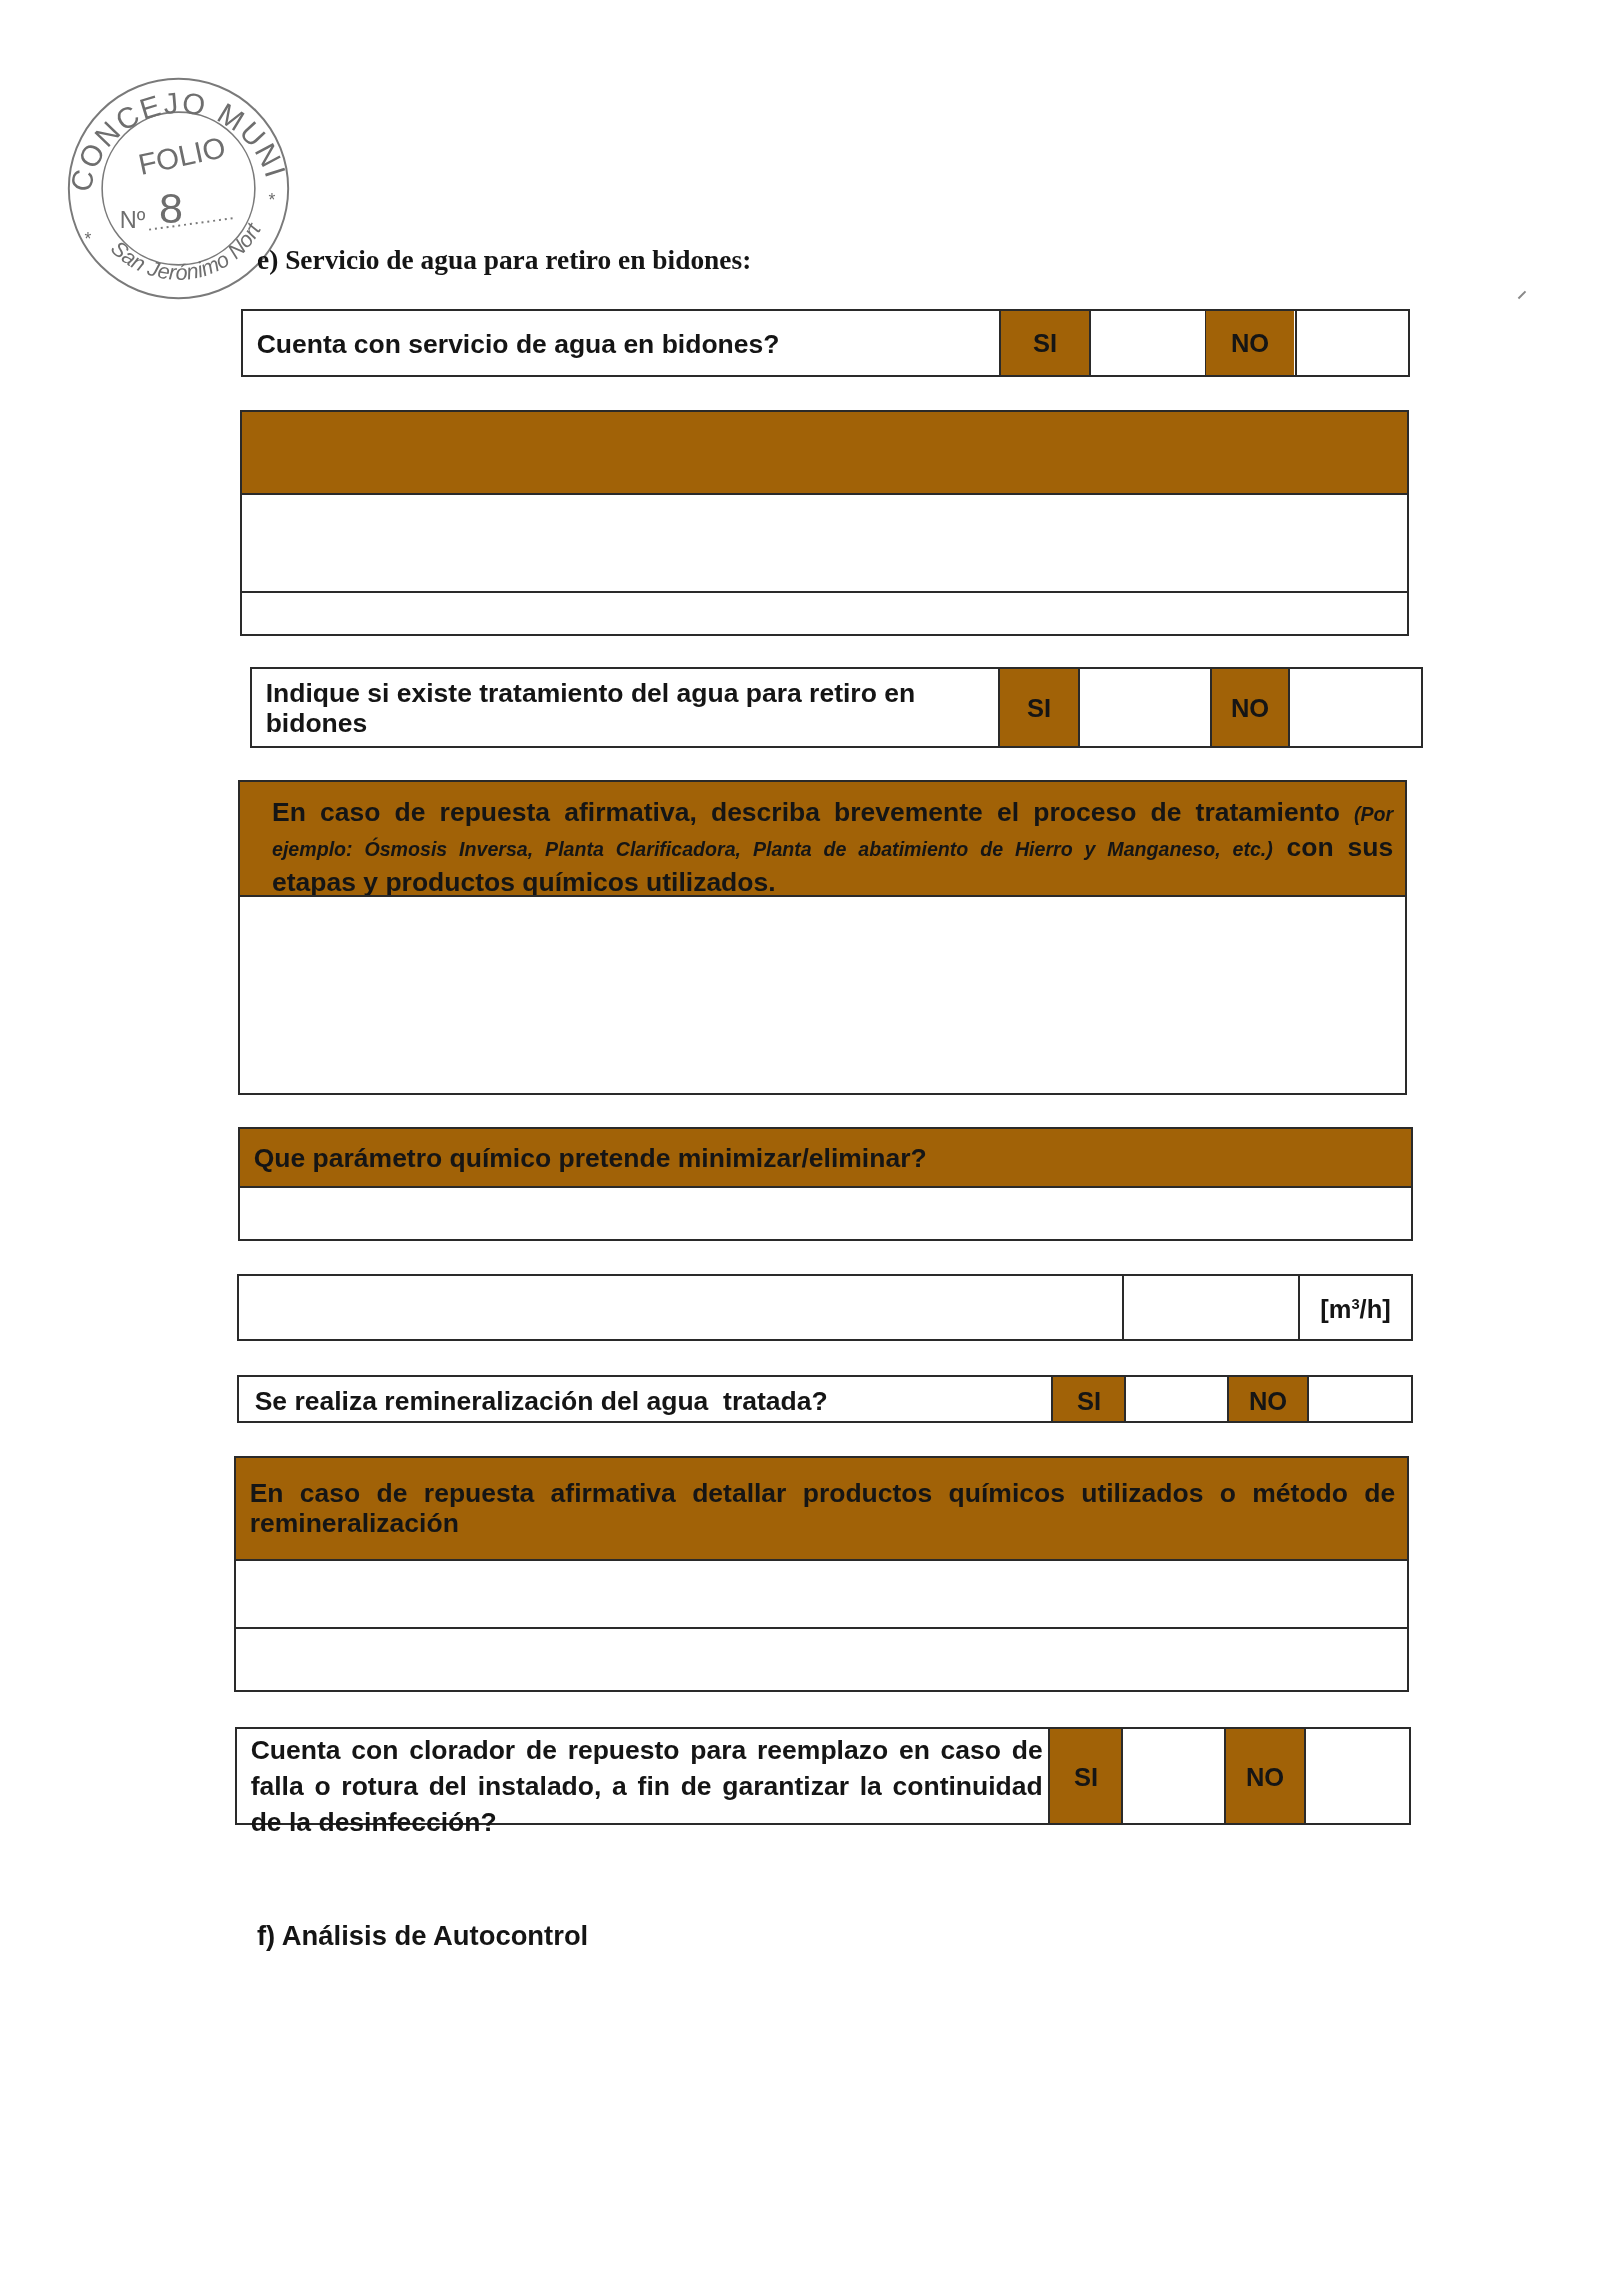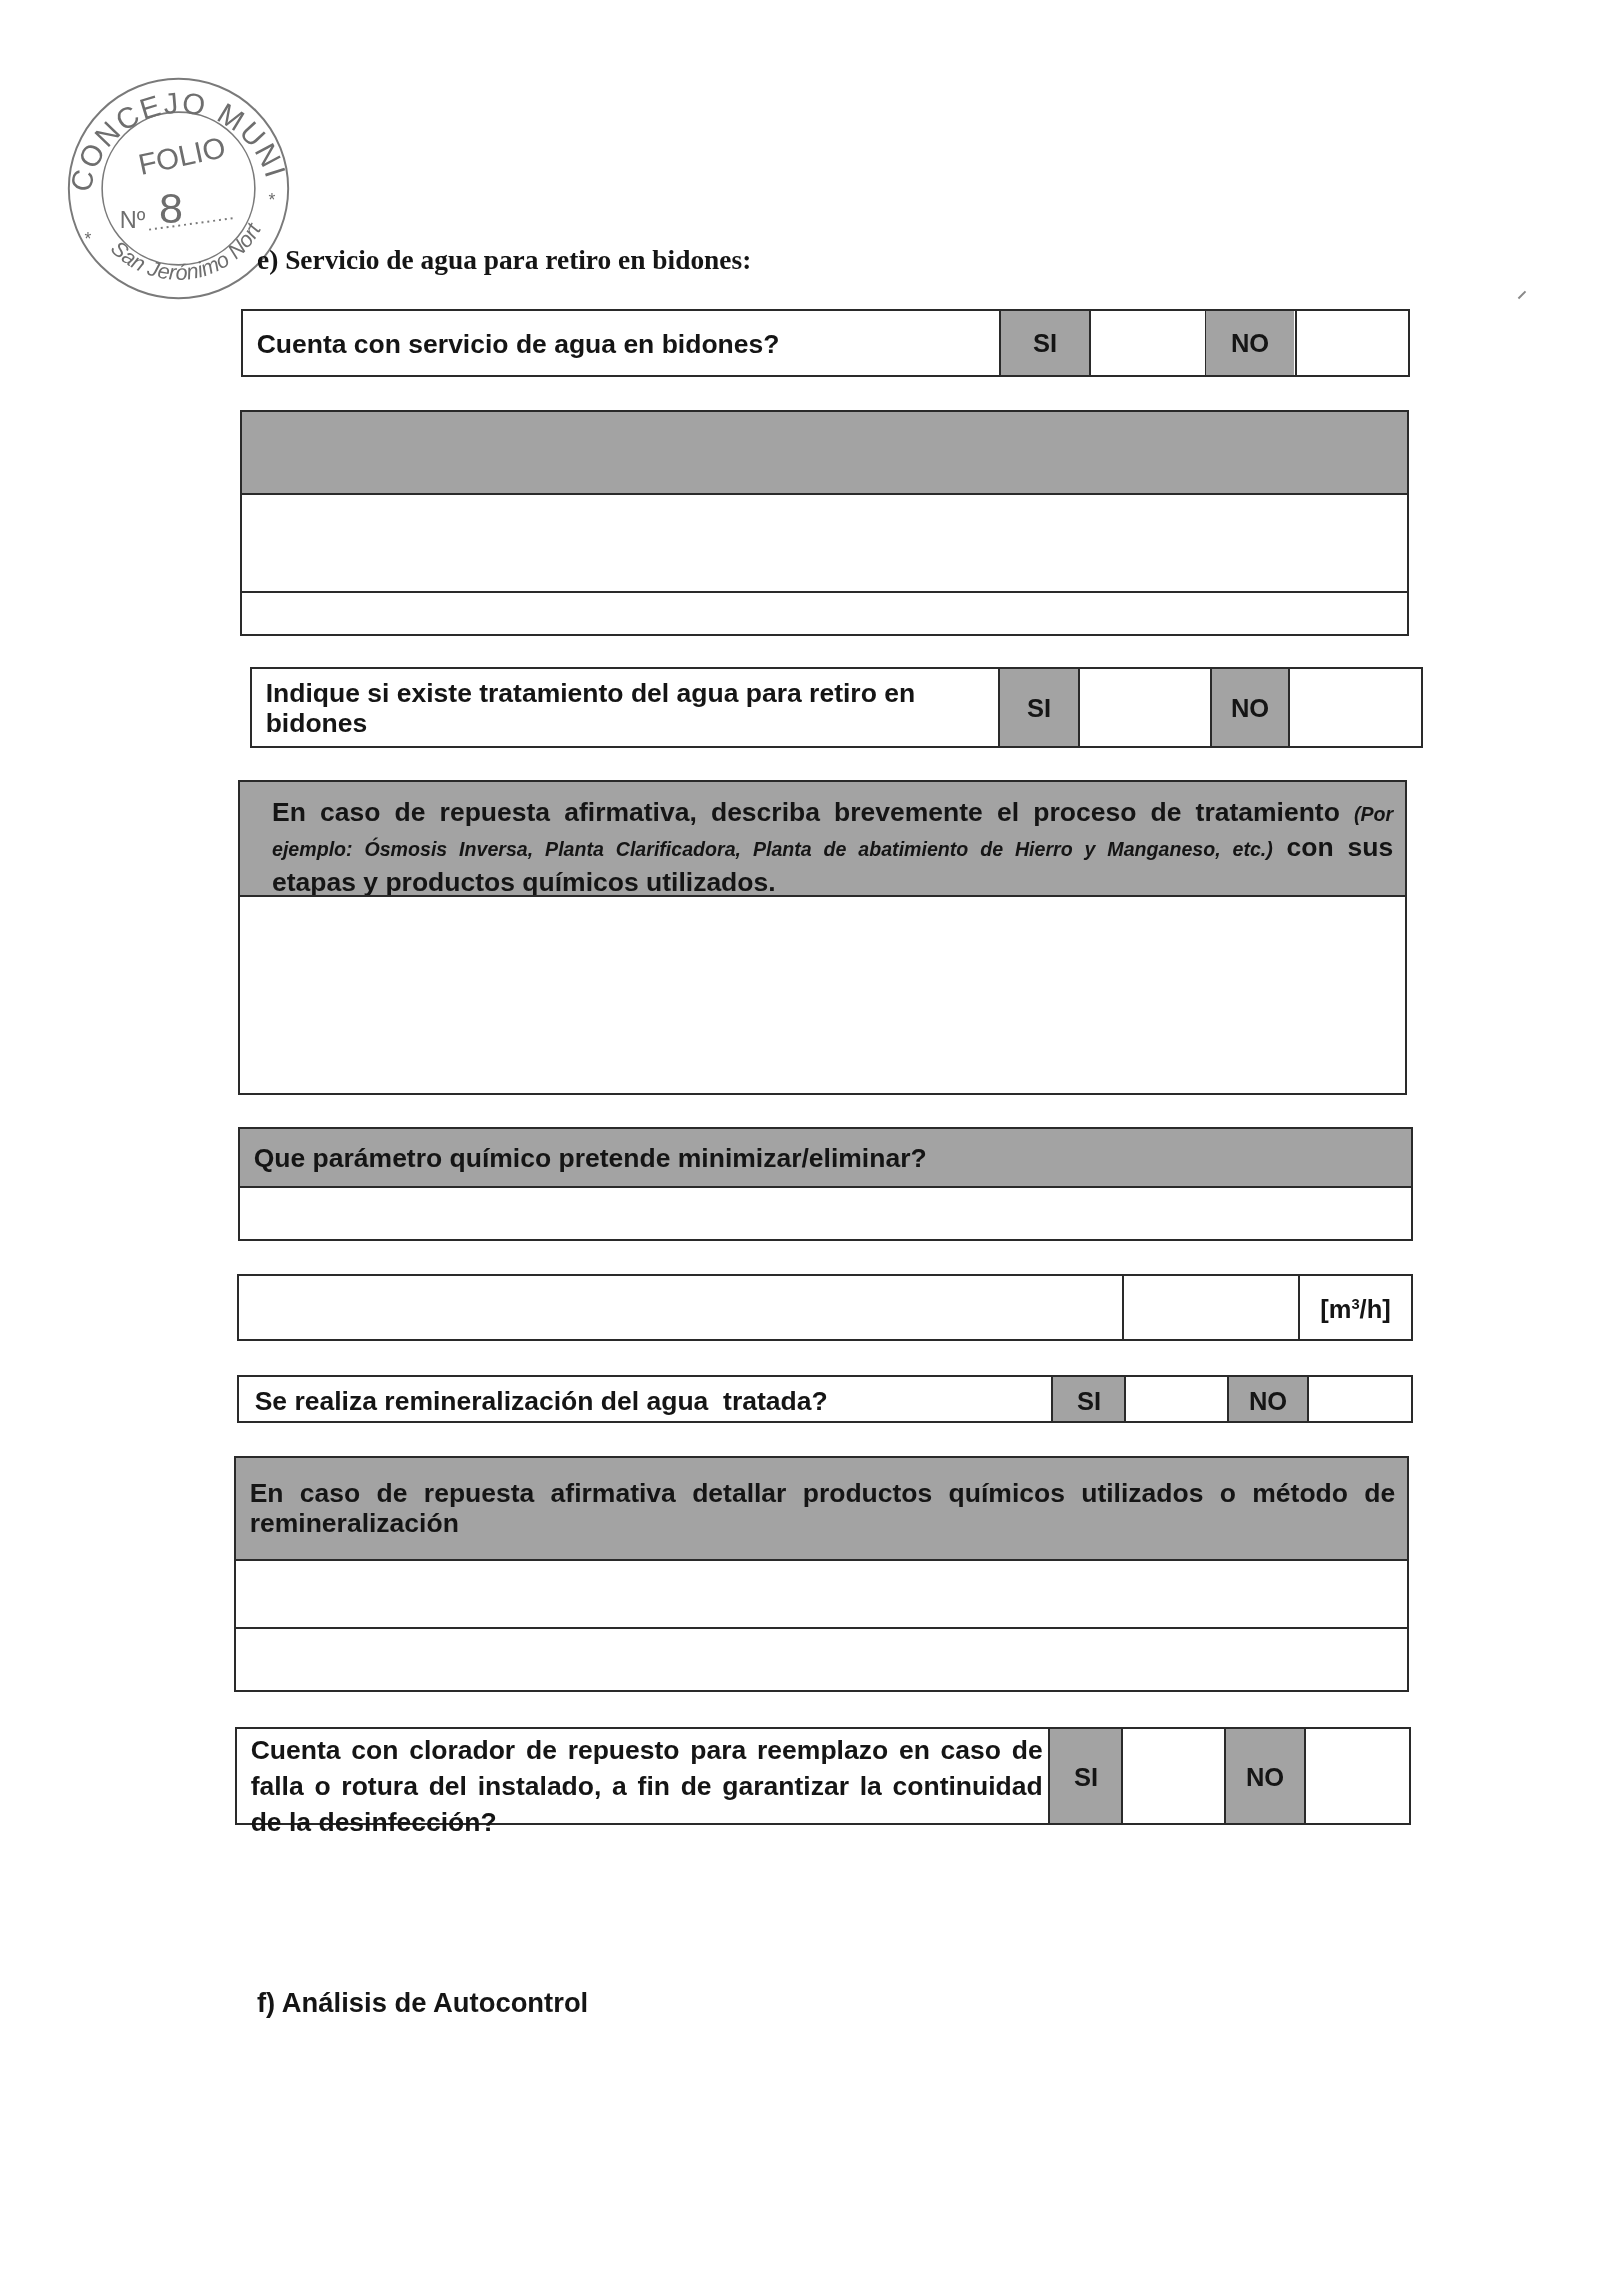--- a/index.html
+++ b/index.html
@@ -7,21 +7,21 @@
       width: 1621px; height: 2292px; background: #ffffff; position: relative; overflow: hidden;
       font-family: "Liberation Sans", sans-serif; color: #151515;
     }
     .abs { position: absolute; box-sizing: border-box; }
     .box { position: absolute; box-sizing: border-box; border: 2px solid #2a2a2a; background: #fff; }
     .hline { position: absolute; left: 0; right: 0; height: 0; border-top: 2px solid #2a2a2a; }
     .vline { position: absolute; top: 0; bottom: 0; width: 0; border-left: 2px solid #2a2a2a; }
     .q { position: absolute; font-weight: bold; font-size: 26.5px; line-height: 30px; color: #151515; }
     .lbl { position: absolute; font-weight: bold; font-size: 25.5px; line-height: 25.5px; text-align: center; }
     .cell { position: absolute; top: 0; bottom: 0; box-sizing: border-box; }
-    .shade { background: #a3a3a3; padding-left: 24px; }
+    .shade { background: #a16207; padding-left: 24px; }
     .heading { position: absolute; font-weight: bold; font-size: 27.4px; line-height: 31px; }
     .it { font-style: italic; font-size: 19.6px; font-weight: bold; }
     .justify { text-align: justify; text-align-last: left; }
 
     
     .stamp { position: absolute; left: 61px; top: 71px; width: 235px; height: 235px; }
     .stamp svg text { font-family: "Liberation Sans", sans-serif; fill: #6e6e6e; }
   </style>
 </head>
 <body>
@@ -150,16 +150,16 @@
   <div class="vline" style="left:884px;"></div>
   <div class="cell" style="left:886px; width:101px;"></div>
   <div class="vline" style="left:987px;"></div>
   <div class="cell shade" style="left:989px; width:78px;">
     <div class="lbl" style="left:0; right:0; top:36px;">NO</div>
   </div>
   <div class="vline" style="left:1067px;"></div>
   <div class="cell" style="left:1069px; right:0;"></div>
 </div>
 
-<div class="heading" style="left:257px; top:1987px;">f) Análisis de Autocontrol</div>
+<div class="heading" style="left:257px; top:1920px;">f) Análisis de Autocontrol</div>
 
 <div class="abs" style="left:1517px; top:294px; width:9.8px; height:2px; background:#888; transform:rotate(-45deg);"></div>
 
 
 </body></html>

